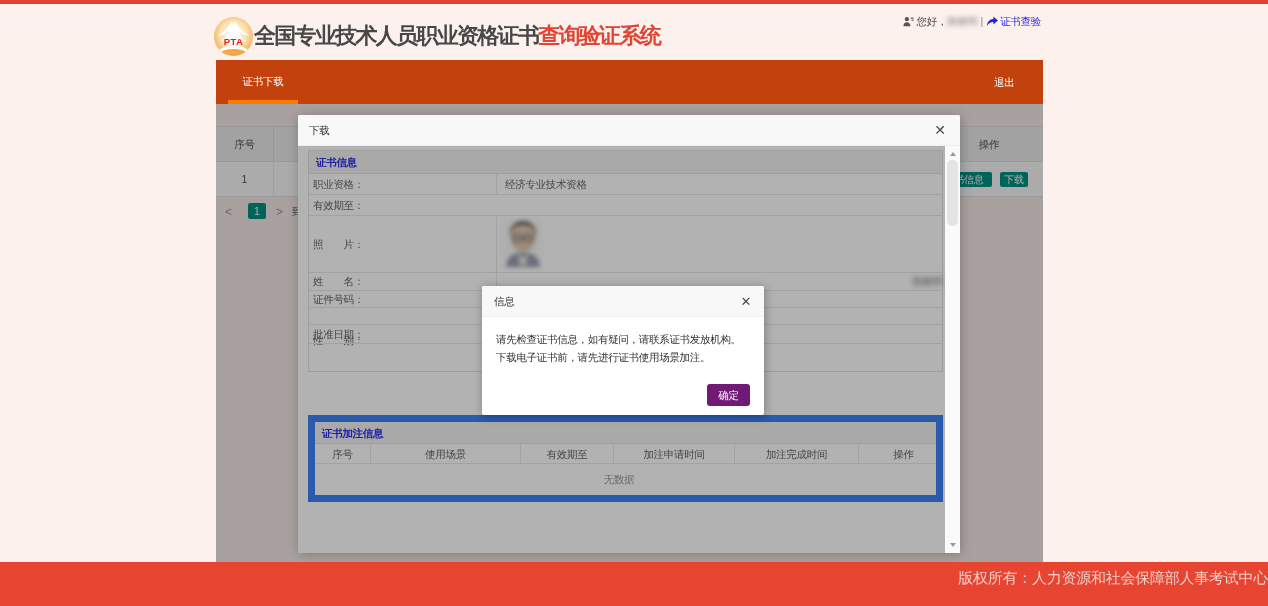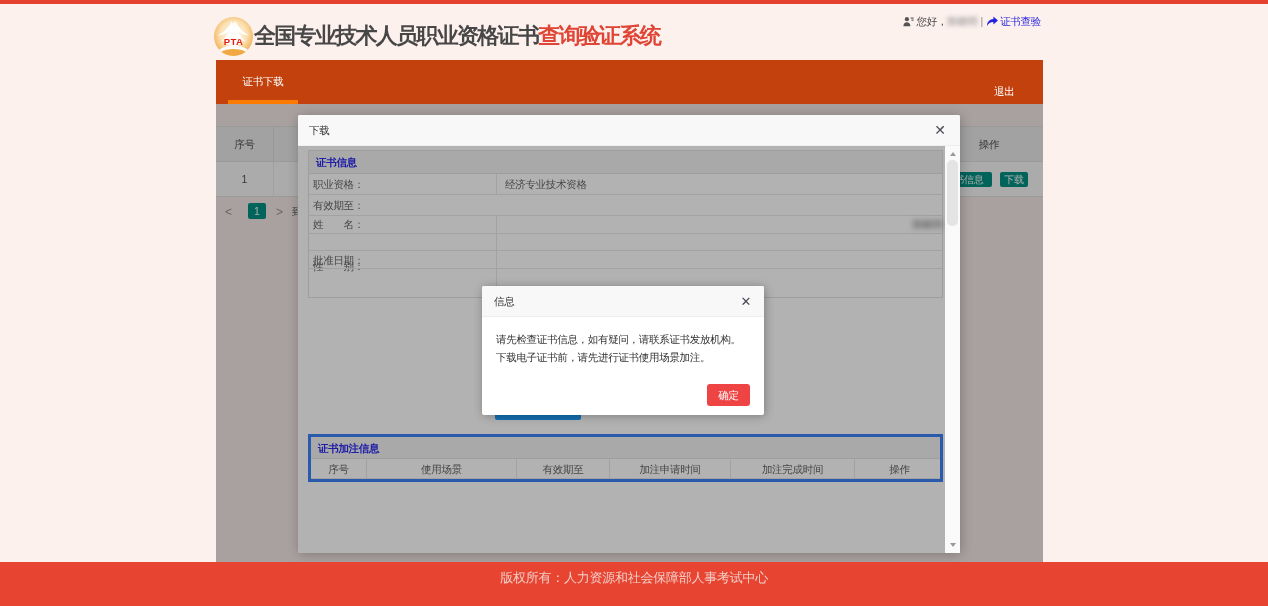--- a/index.html
+++ b/index.html
@@ -13,21 +13,21 @@
 #title { left:254px; top:23px; font-size:22px; font-weight:bold; color:#474747; letter-spacing:-1.7px; white-space:nowrap; line-height:25px; }
 #title .red { color:#df4434; }
 #userline { left:903px; top:14px; height:14px; font-size:10.5px; letter-spacing:-0.3px; color:#4a4a4a; white-space:nowrap; line-height:14px; }
 #userline svg { vertical-align:-2px; }
 #userline .blur { color:#8a8a8a; filter:blur(2px); }
 #userline .link { color:#2b2bdd; }
 
 #nav { left:216px; top:60px; width:827px; height:44px; background:#c2410c; }
 #nav .tab { position:absolute; left:12px; top:0; width:70px; height:40px; line-height:42px; text-align:center; color:#fff; font-size:10.5px; letter-spacing:-0.3px; }
 #nav .tabline { position:absolute; left:12px; top:40px; width:70px; height:4px; background:#fb7a00; }
-#nav .quit { position:absolute; left:778px; top:0; height:44px; line-height:44px; color:#fff; font-size:10.5px; letter-spacing:-0.3px;margin-top:9px; }
+#nav .quit { position:absolute; left:778px; top:0; height:44px; line-height:44px; color:#fff; font-size:10.5px; letter-spacing:-0.3px; }
 
 #content { left:216px; top:104px; width:827px; height:458px; background:transparent; }
 #content .thead { position:absolute; left:0; top:22px; width:827px; height:36px; background:#f2f2f2; border-top:1px solid #e6e6e6; border-bottom:1px solid #e6e6e6; }
 #content .thead .c1 { position:absolute; left:0; top:0; width:58px; height:34px; line-height:34px; text-align:center; color:#555; font-size:10.5px; letter-spacing:-0.3px; border-right:1px solid #e2e2e2; }
 #content .thead .cop { position:absolute; left:722px; top:0; width:101px; height:34px; line-height:34px; text-align:center; color:#555; font-size:10.5px; letter-spacing:-0.3px; border-left:1px solid #e2e2e2; }
 #content .trow { position:absolute; left:0; top:58px; width:827px; height:35px; background:#fff; border-bottom:1px solid #e6e6e6; }
 #content .trow .c1 { position:absolute; left:0; top:0; width:58px; height:35px; line-height:35px; text-align:center; color:#555; font-size:10.5px; border-right:1px solid #efefef; }
 .btn-teal { position:absolute; background:#009688; color:#fff; font-size:10px; letter-spacing:-0.3px; text-align:center; border-radius:2px; }
 #content .pg { position:absolute; left:0; top:99px; width:120px; height:20px; }
 #content .pg .prev { position:absolute; left:9px; top:2px; color:#999; font-size:12px; }
@@ -44,41 +44,41 @@
 #modal .mtitle .x { position:absolute; left:632px; top:0px; width:20px; height:31px; line-height:31px; text-align:center; font-size:14px; color:#4a4a55; }
 #modal .mbody { position:absolute; left:0; top:31px; width:662px; height:407px; background:#fff; }
 
 .ct { position:absolute; left:10px; top:4px; width:635px; border:1px solid #e3e3e3; }
 .ct .band { height:23px; line-height:23px; background:#f2f2f2; color:#2b2bef; font-weight:bold; font-size:10.5px; letter-spacing:-0.3px; padding-left:7px; border-bottom:1px solid #e3e3e3; }
 .ct .row { position:relative; border-bottom:1px solid #e8e8e8; }
 .ct .row:last-child { border-bottom:none; }
 .ct .lab { position:absolute; left:4px; top:0; color:#666; font-size:10.5px; letter-spacing:-0.3px; }
 .ct .val { position:absolute; left:187px; top:0; color:#666; font-size:10.5px; letter-spacing:-0.3px; border-left:1px solid #e8e8e8; height:100%; padding-left:9px; width:447px; }
 
-.bt { position:absolute; left:10px; top:288px; width:635px; border:3px solid #3b82f6; }
+.bt { position:absolute; left:10px; top:269px; width:635px; border:7px solid #3b82f6; }
 .bt .band { height:22px; line-height:22px; background:#f2f2f2; color:#2b2bef; font-weight:bold; font-size:10.5px; letter-spacing:-0.3px; padding-left:7px; border-bottom:1px solid #e3e3e3; }
 .bt .hrow { position:relative; height:20px; border-bottom:1px solid #e8e8e8; }
 .bt .hrow span { position:absolute; top:0; line-height:20px; font-size:10.5px; letter-spacing:-0.3px; color:#666; text-align:center; border-right:1px solid #e8e8e8; height:20px; }
 .bt .nodata { height:31px; line-height:31px; text-align:center; color:#999; font-size:10.5px; letter-spacing:-0.3px; padding-right:13px; }
 
 #sb { left:945px; top:146px; width:15px; height:407px; background:#fafafa; }
 #sb .thumb { position:absolute; left:2px; top:14px; width:11px; height:66px; background:#e4e4e4; border-radius:5px; }
 #sb .ar { position:absolute; left:4.5px; width:0; height:0; border-left:3px solid transparent; border-right:3px solid transparent; }
 #sb .up { top:6px; border-bottom:4px solid #999; }
 #sb .dn { bottom:6px; border-top:4px solid #999; }
 
 #imodal { left:482px; top:286px; width:282px; height:129px; background:#fff; border-radius:2px; box-shadow:1px 1px 10px rgba(0,0,0,0.3); }
 #imodal .mtitle { position:absolute; left:0; top:0; width:282px; height:31px; background:#f8f8f8; border-bottom:1px solid #eee; border-radius:2px 2px 0 0; }
 #imodal .mtitle .t { position:absolute; left:12px; top:0; line-height:31px; font-size:10.5px; letter-spacing:-0.3px; color:#333; }
 #imodal .mtitle .x { position:absolute; right:8px; top:0; width:20px; height:31px; line-height:31px; text-align:center; font-size:13px; color:#4a4a55; }
 #imodal .msg { position:absolute; left:14px; top:45px; font-size:10.5px; letter-spacing:-0.3px; color:#333; line-height:17.5px; white-space:nowrap; }
-#imodal .ok { position:absolute; left:225px; top:98px; width:43px; height:22px; line-height:22px; text-align:center; background:#ef4444; color:#fff; font-size:10.5px; letter-spacing:-0.3px; border-radius:3px; }
+#imodal .ok { position:absolute; left:225px; top:98px; width:43px; height:22px; line-height:22px; text-align:center; background:#701a75; color:#fff; font-size:10.5px; letter-spacing:-0.3px; border-radius:3px; }
 
 #footer { left:0; top:562px; width:1268px; height:44px; background:#e74431; }
-#footer .txt { position:absolute; left:0; top:7px; width:1268px; text-align:center; color:#f2cfc9; font-size:13px; letter-spacing:-0.25px; }
+#footer .txt { position:absolute; left:0; top:7px; width:1268px; text-align:right; color:#f2cfc9; font-size:15px; letter-spacing:-0.25px; }
 </style>
 </head>
 <body>
 <div id="topbar" class="abs"></div>
 
 <svg id="logo" class="abs" width="39" height="39" viewBox="0 0 39 39">
   <defs>
     <radialGradient id="g1" cx="50%" cy="44%" r="62%">
       <stop offset="0%" stop-color="#fffdf8"></stop>
       <stop offset="55%" stop-color="#fbe0b2"></stop>
@@ -145,23 +145,41 @@
   <div class="mbody">
     <div class="ct">
       <div class="band">证书信息</div>
       <div class="row" style="height:21px;">
           <span class="lab" style="line-height:21px;">职业资格：</span>
           <span class="val" style="line-height:21px;padding-left:8px;">经济专业技术资格</span>
         </div>
       <div class="row" style="height:21px;">
           <span class="lab" style="line-height:21px;">有效期至：</span>
         </div>
+      <div class="row" style="height:57px;">
+          <span class="lab" style="line-height:57px;">照　　片：</span>
+          <span class="val" style="line-height:57px;">
+        <svg width="38" height="48" viewBox="0 0 38 48" style="position:absolute; left:7px; top:3px; filter:blur(2px);">
+          <rect width="38" height="48" fill="#faf9f8"></rect>
+          <ellipse cx="19" cy="18.5" rx="12.5" ry="14" fill="#e0c9b2"></ellipse>
+          <path d="M6 18 C5 6 12 2 19 2 C26 2 33 6 32 18 C30 10 28 8 26 7 C22 5.5 16 5.5 12 7 C10 8 8 10 6 18 Z" fill="#6b655e"></path>
+          <rect x="9.5" y="16" width="8" height="6" rx="2.5" fill="none" stroke="#4a4a4a" stroke-width="1.1"></rect>
+          <rect x="20.5" y="16" width="8" height="6" rx="2.5" fill="none" stroke="#4a4a4a" stroke-width="1.1"></rect>
+          <path d="M2 48 C3 37 10 33.5 19 33.5 C28 33.5 35 37 36 48 Z" fill="#979cb0"></path>
+          <path d="M14 34 L19 39 L24 34 L22.5 46 L15.5 46 Z" fill="#e8e8ea"></path>
+        </svg>
+          </span>
+        </div>
       <div class="row" style="height:17.5px;text-align:right;">
           <span class="lab" style="line-height:17.5px;">姓　　名：</span>
           <span class="val" style="line-height:17.5px;"><span style="filter:blur(2.5px); color:#777;">陈晓明</span></span>
+        </div>
+      <div class="row" style="height:17.5px;">
+          <span class="lab" style="line-height:17.5px;">证件号码：</span>
+          <span class="val" style="line-height:17.5px;"></span>
         </div>
       <div class="row" style="height:17px;">
           <span class="lab" style="line-height:17px;margin-top:24px;">性　　别：</span>
           <span class="val" style="line-height:17px;"></span>
         </div>
       <div class="row" style="height:18.5px;">
           <span class="lab" style="line-height:18.5px;">批准日期：</span>
           <span class="val" style="line-height:18.5px;"></span>
         </div>
       <div class="row" style="height:27.5px;">
@@ -172,20 +190,21 @@
     <div class="bt">
       <div class="band">证书加注信息</div>
       <div class="hrow">
         <span style="left:0; width:56px;">序号</span>
         <span style="left:56px; width:150px;">使用场景</span>
         <span style="left:206px; width:93px;">有效期至</span>
         <span style="left:299px; width:121px;">加注申请时间</span>
         <span style="left:420px; width:124px;">加注完成时间</span>
         <span style="left:544px; width:89px; border-right:none;">操作</span>
       </div>
+      <div class="nodata">无数据</div>
     </div>
   </div>
   <div class="mtitle">
     <div class="t">下载</div>
     <div class="x">✕</div>
   </div>
 </div>
 
 <div id="ov2" class="abs"></div>
 <div id="sb" class="abs">

